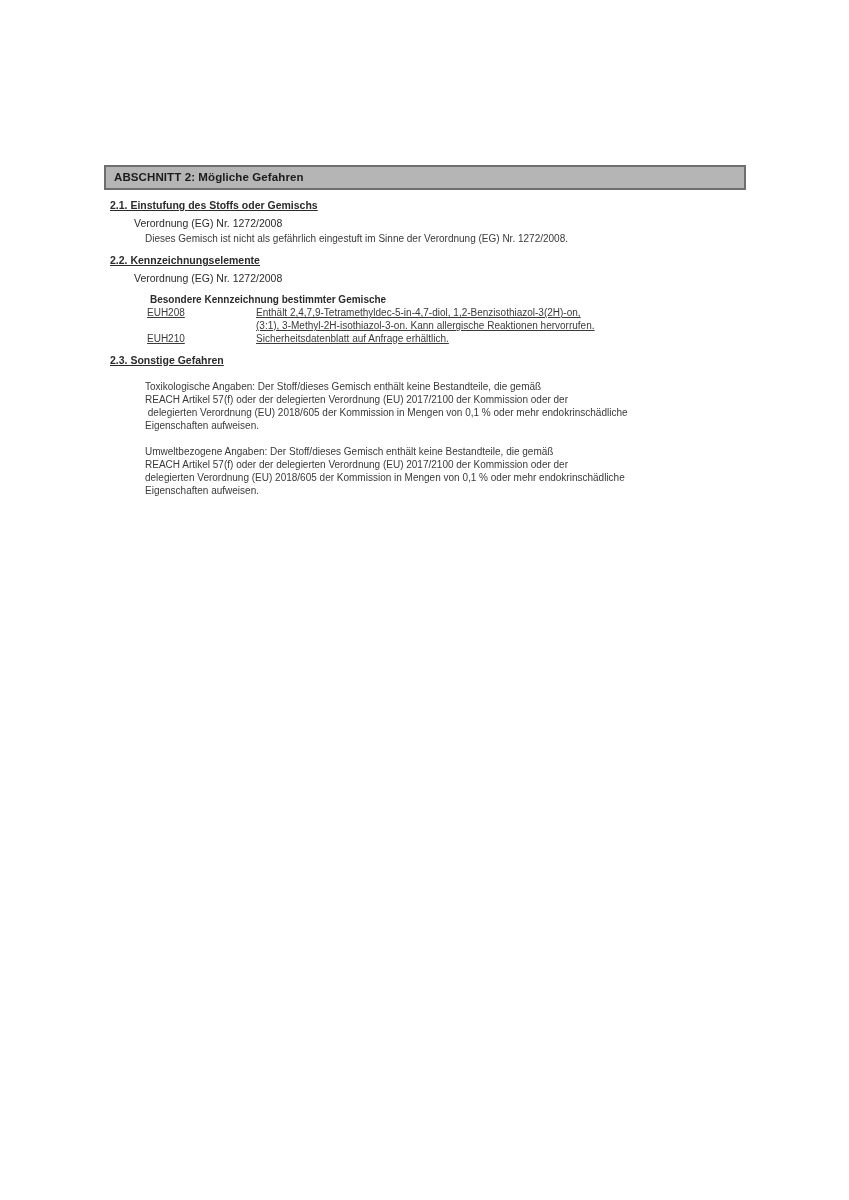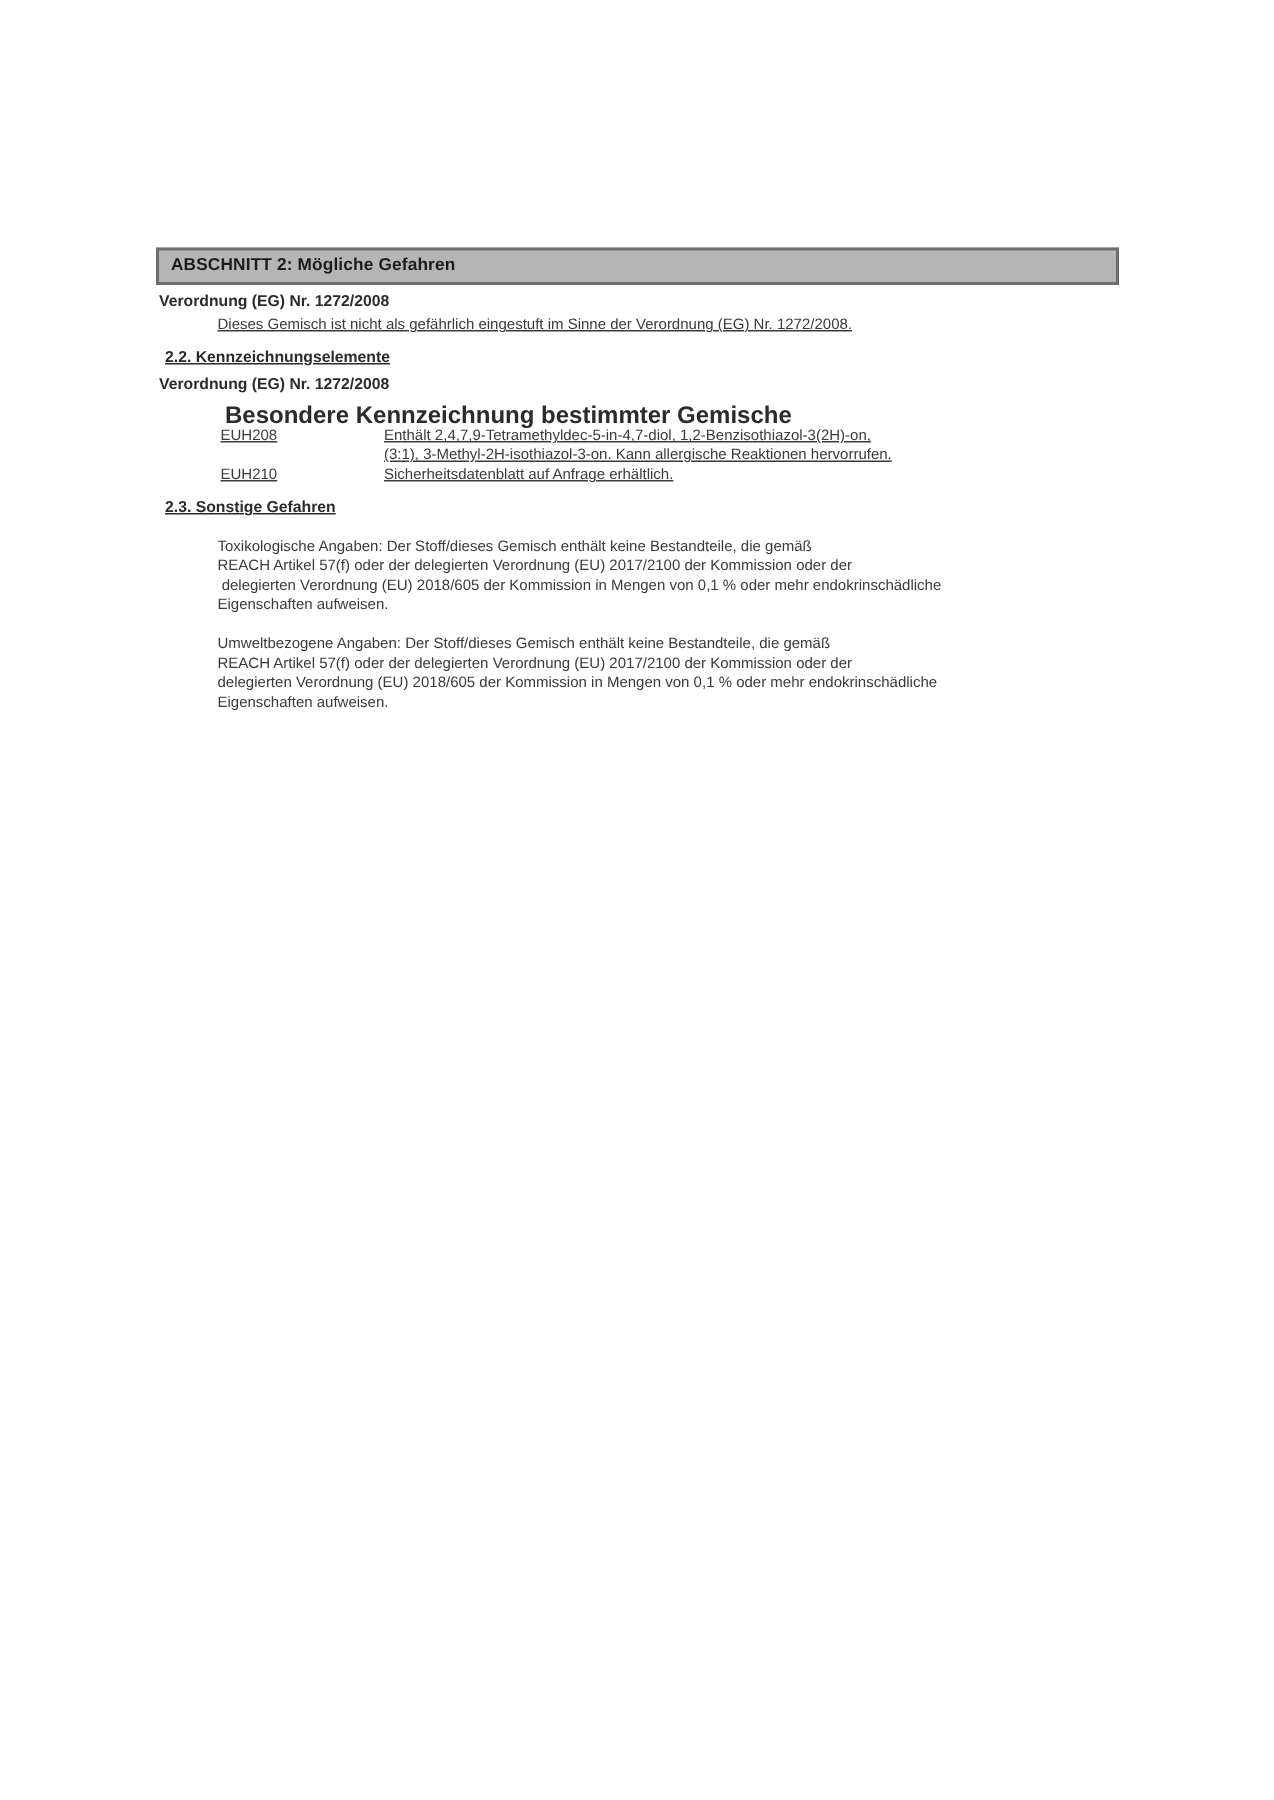--- a/index.html
+++ b/index.html
@@ -42,40 +42,40 @@
     margin-top: 9px;
     margin-left: 6px;
     font-weight: bold;
     font-size: 10.5px;
     color: #2b2b2b;
     text-decoration: underline;
     white-space: pre;
   }
   .h-reg {
     margin-top: 5px;
-    margin-left: 2px;
-    font-weight: bold;
+    margin-left: 30px;
+    font-weight: normal;
     font-size: 10.5px;
     color: #2b2b2b;
     white-space: pre;
   }
   .h-reg3 {
     margin-top: 8px;
     margin-left: 21px;
     font-weight: bold;
-    font-size: 16px;
+    font-size: 10px;
     color: #2b2b2b;
     white-space: pre;
     padding-left: 25px;
   }
   .body-line {
     margin-left: 41px;
     white-space: pre;
   }
-  .mt2 { margin-top: 2px; text-decoration: underline; }
+  .mt2 { margin-top: 2px; }
   .mt4 { margin-top: 4px; }
   .euh-row {
     display: flex;
     margin-left: 43px;
     text-decoration: underline;
   }
   .euh-code {
     width: 109px;
     flex-shrink: 0;
     white-space: pre;
@@ -92,20 +92,21 @@
 </head>
 <body>
 
 <div class="page">
   <div class="content">
 
     <div class="section-bar">
       <span>ABSCHNITT 2: Mögliche Gefahren</span>
     </div>
 
+    <div class="h-sub">2.1. Einstufung des Stoffs oder Gemischs</div>
     <div class="h-reg">Verordnung (EG) Nr. 1272/2008</div>
     <div class="body-line mt2">Dieses Gemisch ist nicht als gefährlich eingestuft im Sinne der Verordnung (EG) Nr. 1272/2008.</div>
 
     <div class="h-sub">2.2. Kennzeichnungselemente</div>
     <div class="h-reg">Verordnung (EG) Nr. 1272/2008</div>
     <div class="h-reg3">Besondere Kennzeichnung bestimmter Gemische</div>
 
     <div class="euh-row">
       <div class="euh-code">EUH208</div>
       <div class="euh-desc">

